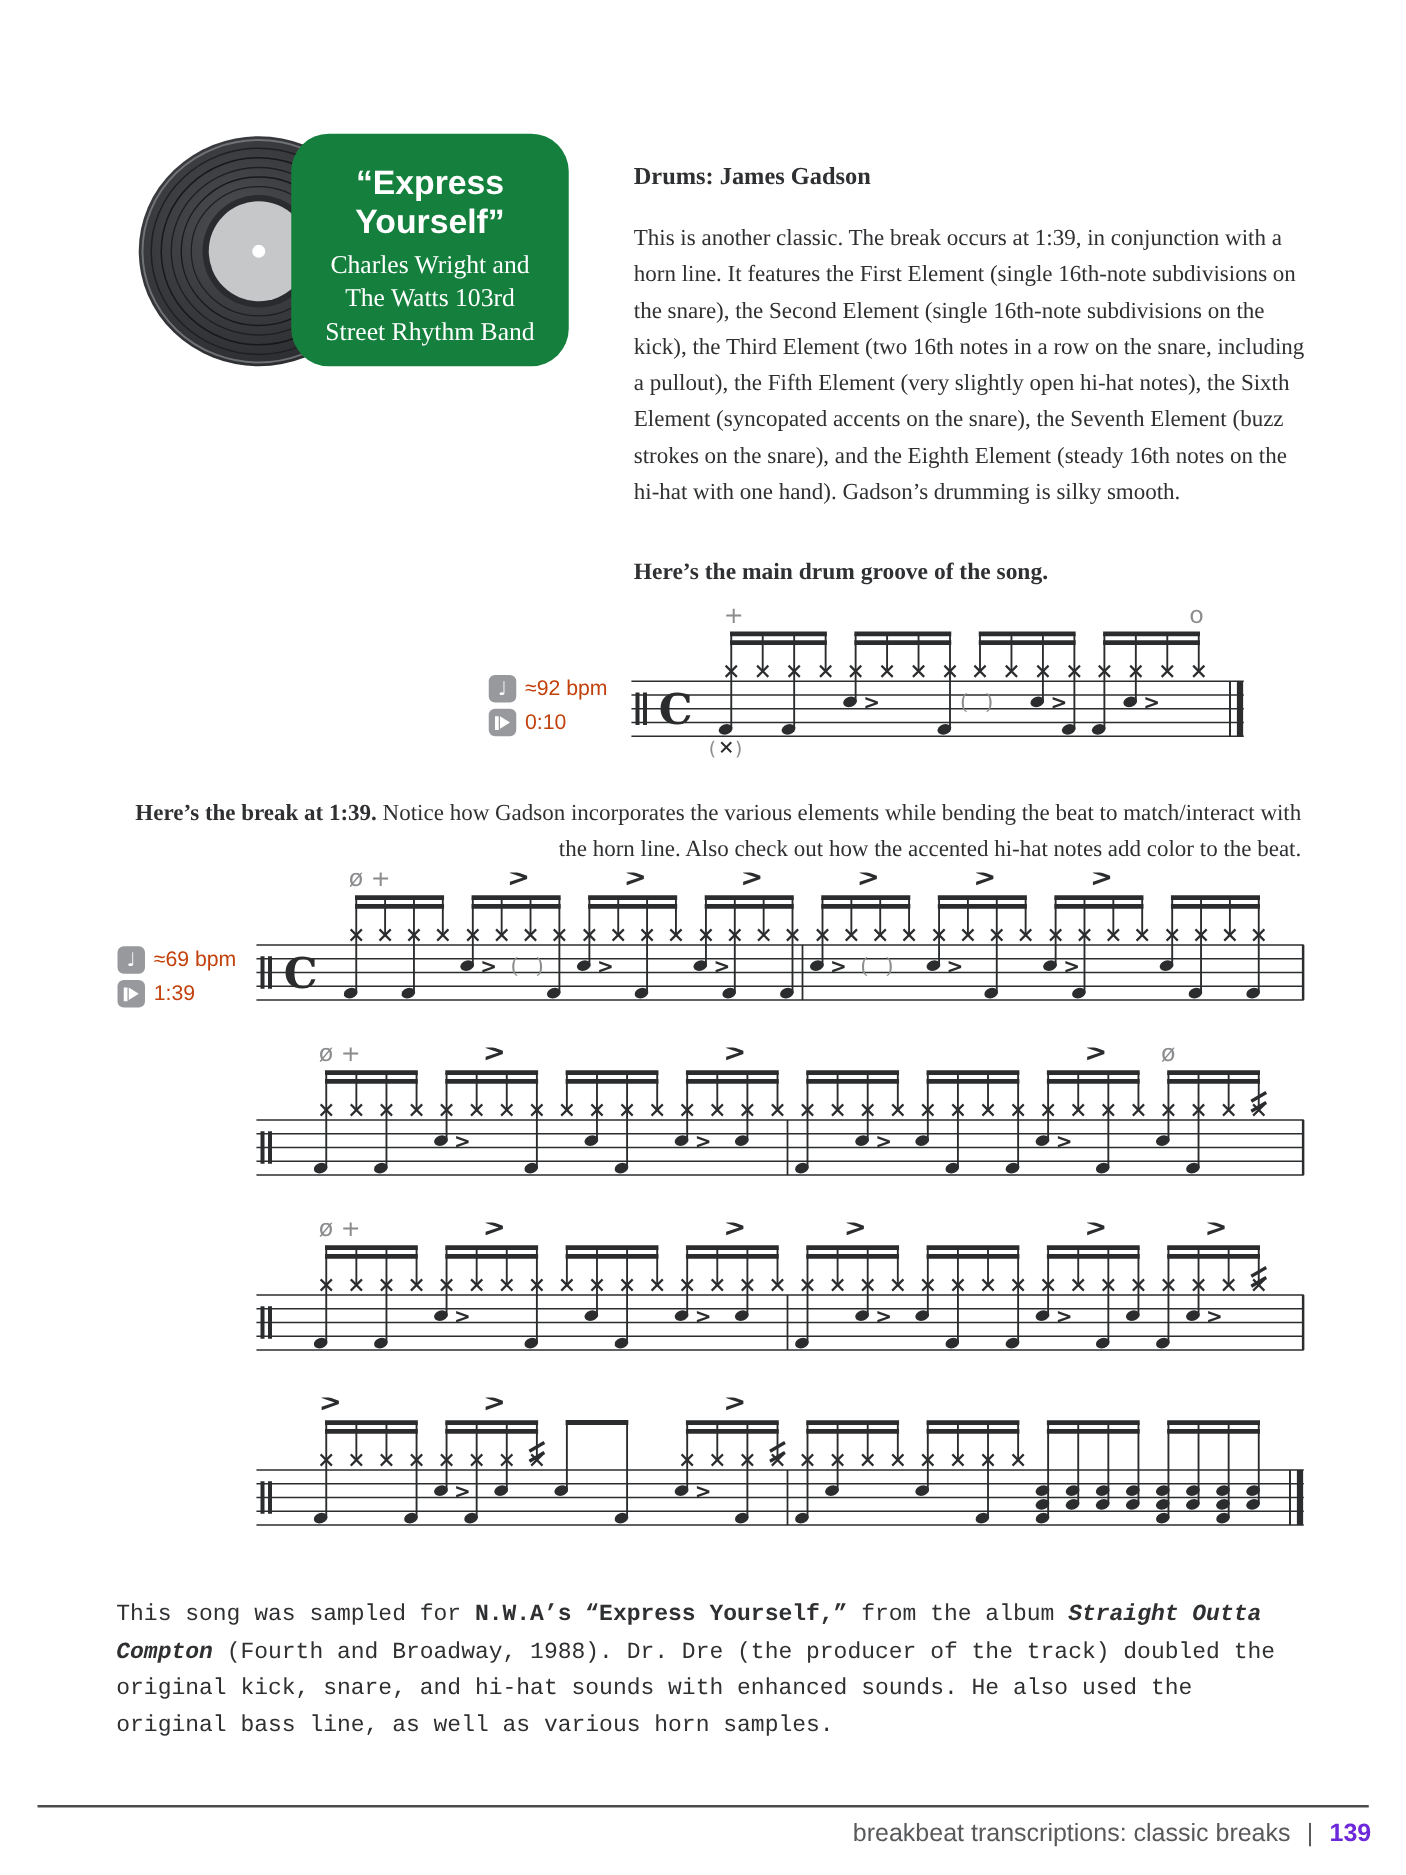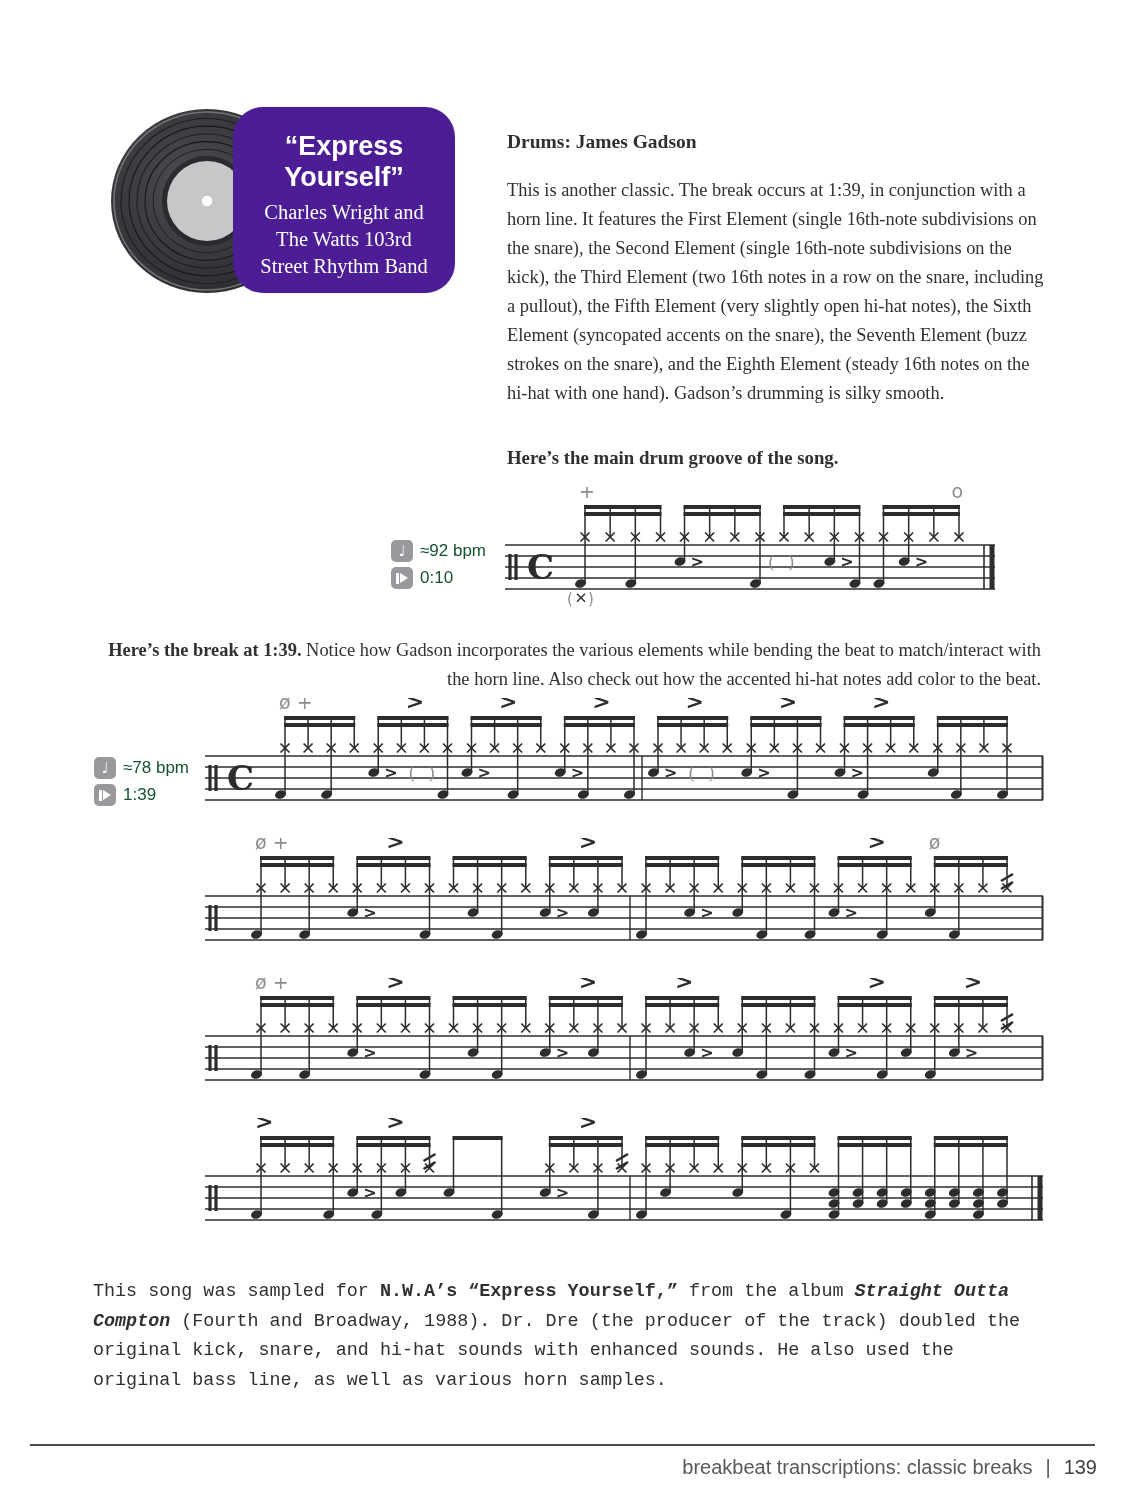--- a/index.html
+++ b/index.html
@@ -2,21 +2,21 @@
 <html><head>
 <meta charset="utf-8">
 <style>
   html,body{margin:0;padding:0;background:#e8e8e8;}
   .page{position:relative;width:1125px;height:1500px;background:#ffffff;margin:0 auto;overflow:hidden;
         font-family:"Liberation Serif",serif;color:#2f3032;}
   .abs{position:absolute;}
 
   
   .title-box{position:absolute;left:233px;top:107px;width:222px;height:186px;border-radius:30px;
-             background:#4c1d95;color:#ffffff;text-align:center;box-sizing:border-box;padding-top:24px;}
+             background:#15803d;color:#ffffff;text-align:center;box-sizing:border-box;padding-top:24px;}
   .title-box .t{font-family:"Liberation Sans",sans-serif;font-weight:700;font-size:27px;line-height:31px;}
   .title-box .artist{margin-top:6px;font-family:"Liberation Serif",serif;font-size:20.5px;line-height:27px;}
 
   
   .album-line{position:absolute;left:507px;top:103px;width:540px;font-size:17px;}
   .album-line .album-title{font-style:italic;font-size:17.5px;}
   .album-line .album-note{font-size:15.5px;}
   .drums-line{position:absolute;left:507px;top:131px;width:540px;font-weight:700;font-size:19.5px;}
   .intro{position:absolute;left:507px;top:176px;width:539px;font-size:18.4px;line-height:29px;margin:0;}
   .groove-heading{position:absolute;left:507px;top:447px;width:540px;font-weight:700;font-size:18.8px;margin:0;}
@@ -26,27 +26,27 @@
   .b{font-weight:700;} .i{font-style:italic;}
 
   
   .badge-col{position:absolute;display:flex;flex-direction:column;gap:5px;}
   .badge-row{display:flex;align-items:center;gap:7px;}
   .badge{width:22px;height:22px;border-radius:5px;background:#98999c;display:flex;align-items:center;justify-content:center;flex:0 0 auto;}
   .note-glyph{color:#ffffff;font-family:"DejaVu Sans",sans-serif;font-size:15px;line-height:1;}
   .play-wrap{display:flex;align-items:center;}
   .play-bar{width:2.5px;height:11px;background:#ffffff;margin-right:1.5px;}
   .play-tri{width:0;height:0;border-left:8px solid #ffffff;border-top:5.5px solid transparent;border-bottom:5.5px solid transparent;}
-  .badge-label{font-family:"Liberation Sans",sans-serif;font-size:17px;color:#14532d;white-space:nowrap;}
+  .badge-label{font-family:"Liberation Sans",sans-serif;font-size:17px;color:#c2410c;white-space:nowrap;}
 
   
   .footer-rule{position:absolute;left:30px;top:1444px;width:1065px;height:2px;background:#4b4c4e;}
   .footer{position:absolute;right:28px;top:1456px;display:flex;align-items:baseline;gap:13px;
           font-family:"Liberation Sans",sans-serif;font-size:20px;color:#58595b;}
-  .footer .pg{font-weight:400;color:#404040;text-align:right;}
+  .footer .pg{font-weight:700;color:#6d28d9;text-align:right;}
 </style>
 </head>
 <body>
 
 <div class="page">
 
   <svg class="abs" style="left:95px;top:106px;" width="230" height="190" viewBox="0 0 230 190">
     <defs>
       <radialGradient id="vg" cx="42%" cy="40%" r="65%">
         <stop offset="0%" stop-color="#4d4e51"></stop>
@@ -98,21 +98,21 @@
     </div>
   </div>
 
   <p class="break-para"><span class="b">Here’s the break at 1:39.</span><span>  Notice how Gadson incorporates the various elements while bending the beat to match/interact with the horn line.  Also check out how the accented hi-hat notes add color to the beat.</span></p>
 
   <div class="badge-col" style="left:94px;top:757px;">
     <div class="badge-row">
       <span class="badge">
           <span class="note-glyph">♩</span>
         </span>
-      <span class="badge-label">≈78 bpm</span>
+      <span class="badge-label">≈69 bpm</span>
     </div>
     <div class="badge-row">
       <span class="badge">
           <span class="play-wrap">
             <span class="play-bar"></span>
             <span class="play-tri"></span>
           </span>
         </span>
       <span class="badge-label">1:39</span>
     </div>

